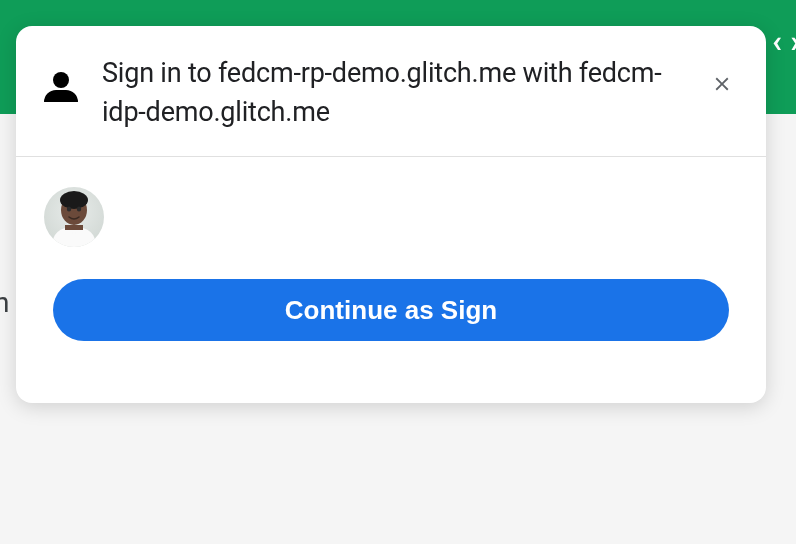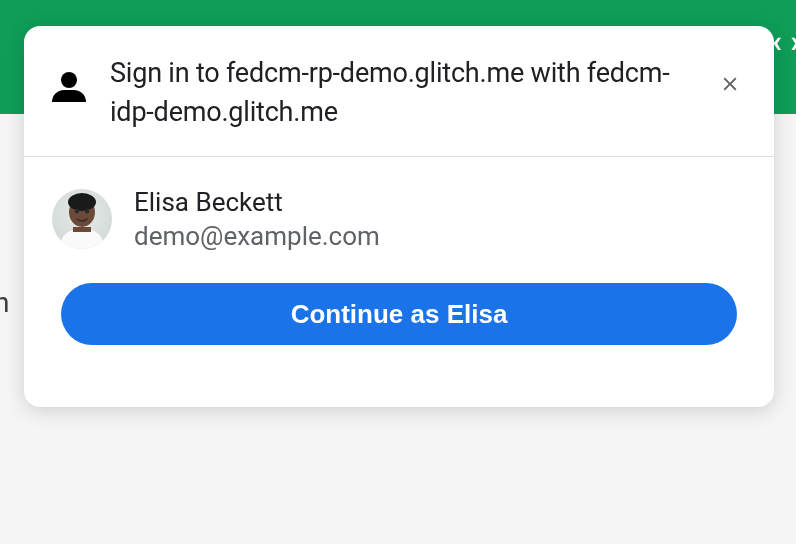--- a/index.html
+++ b/index.html
@@ -42,21 +42,21 @@
     .bg-n {
       position: absolute;
       top: 286px;
       left: -6px;
       color: #3c4043;
       font-size: 28px;
     }
     .dialog {
       position: absolute;
       top: 26px;
-      left: 24px;
+      left: 16px;
       width: 750px;
       background: #ffffff;
       border-radius: 16px;
       box-shadow: 0 4px 20px rgba(0,0,0,0.15);
       overflow: hidden;
     }
     .dialog-header {
       display: flex;
       align-items: flex-start;
       padding: 28px 28px 24px 28px;
@@ -205,23 +205,19 @@
           <ellipse cx="30" cy="23" rx="13" ry="15" fill="#6b4a3a"></ellipse>
           <ellipse cx="30" cy="13" rx="14" ry="9" fill="#1a1a1a"></ellipse>
           <ellipse cx="25" cy="22" rx="2.2" ry="2.6" fill="#2b2b2b"></ellipse>
           <ellipse cx="35" cy="22" rx="2.2" ry="2.6" fill="#2b2b2b"></ellipse>
           <path d="M25 30 Q30 34 35 30" stroke="#3a2a22" stroke-width="1.6" fill="none" stroke-linecap="round"></path>
           <path d="M8 60 Q8 40 30 40 Q52 40 52 60 Z" fill="#fafafa"></path>
           <path d="M24 40 L30 48 L36 40" fill="#fafafa"></path>
           <rect x="21" y="38" width="18" height="5" fill="#6b4a3a"></rect>
         </svg>
       </div>
-      <div class="account-info">
-        <div class="account-name">Elisa Beckett</div>
-        <div class="account-email">demo@example.com</div>
-      </div>
     </div>
 
-    <button class="continue-btn">Continue as Elisa</button>
+    <button class="continue-btn">Continue as Sign</button>
 
 
   </div>
 </div>
 
 </body></html>

